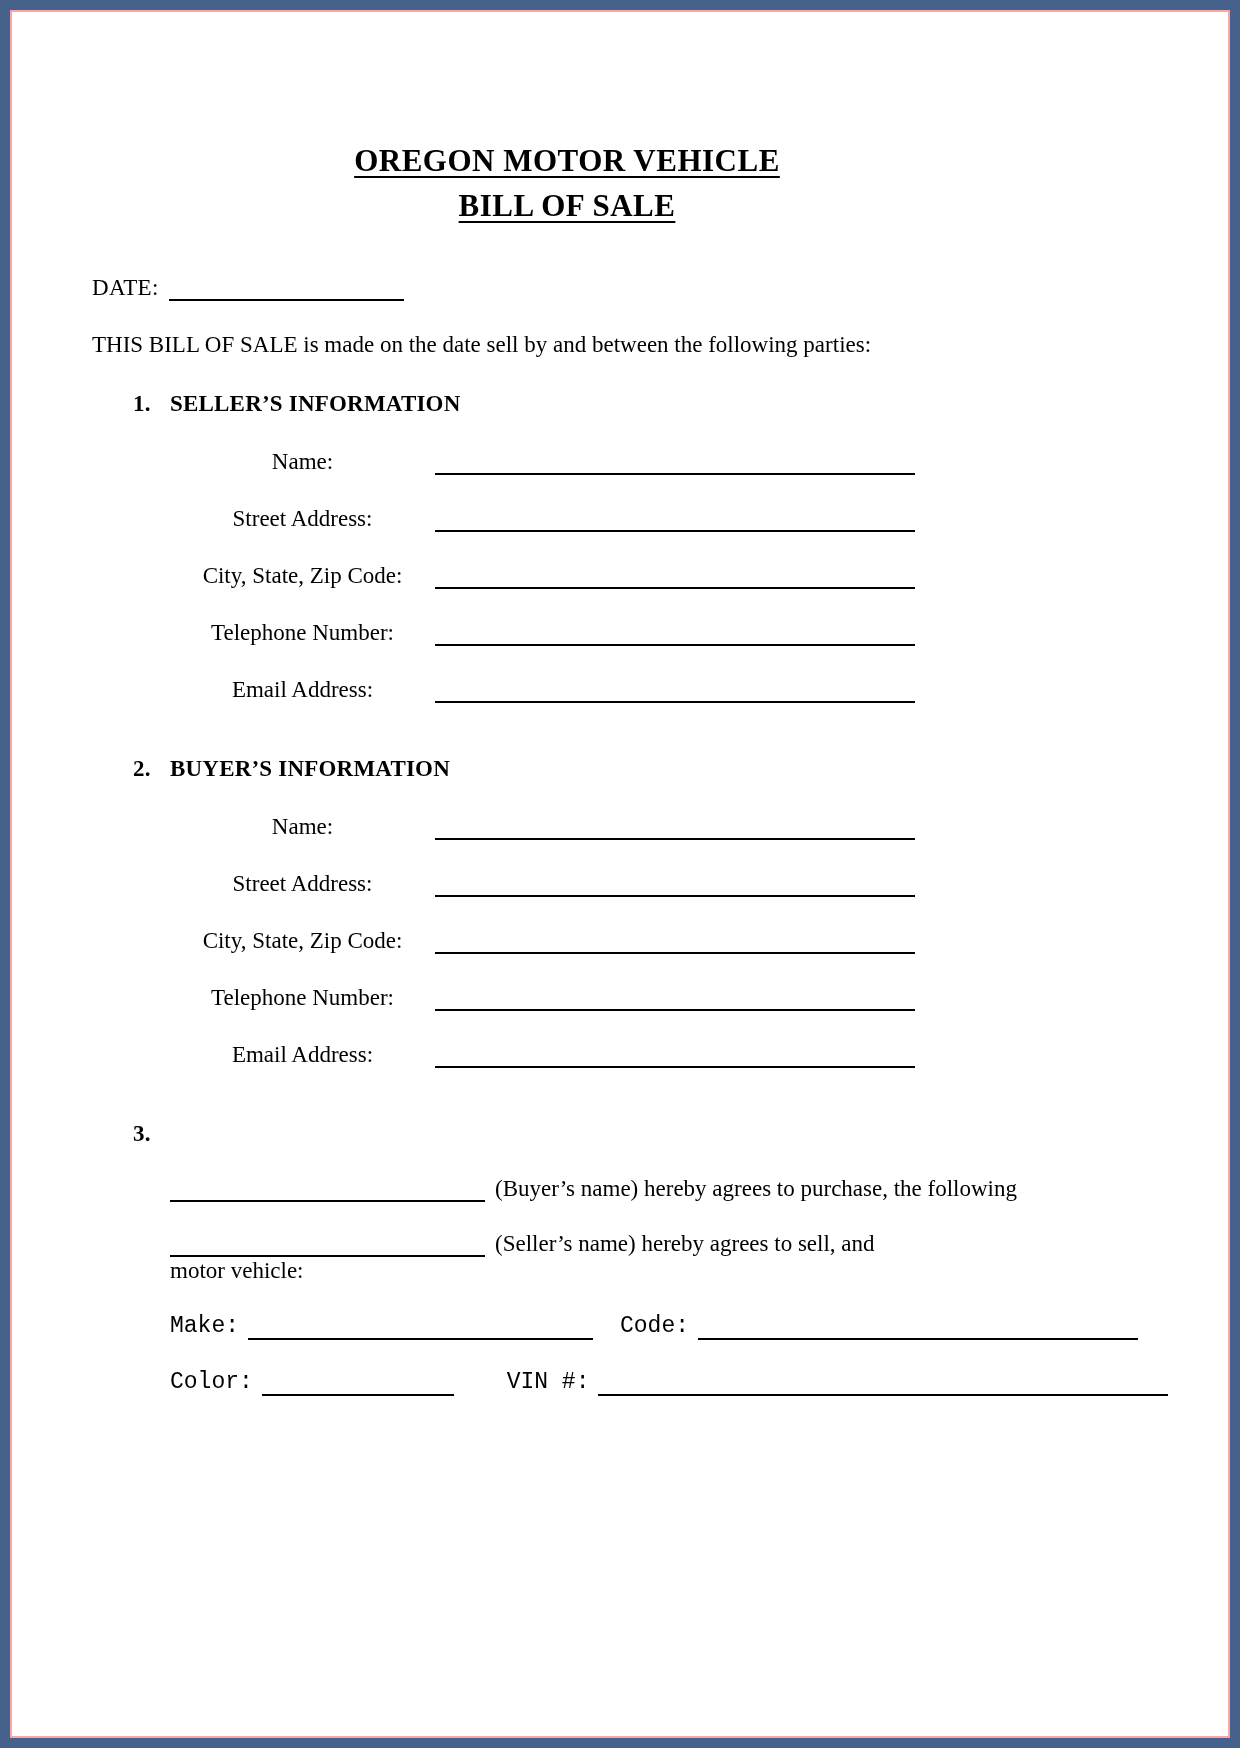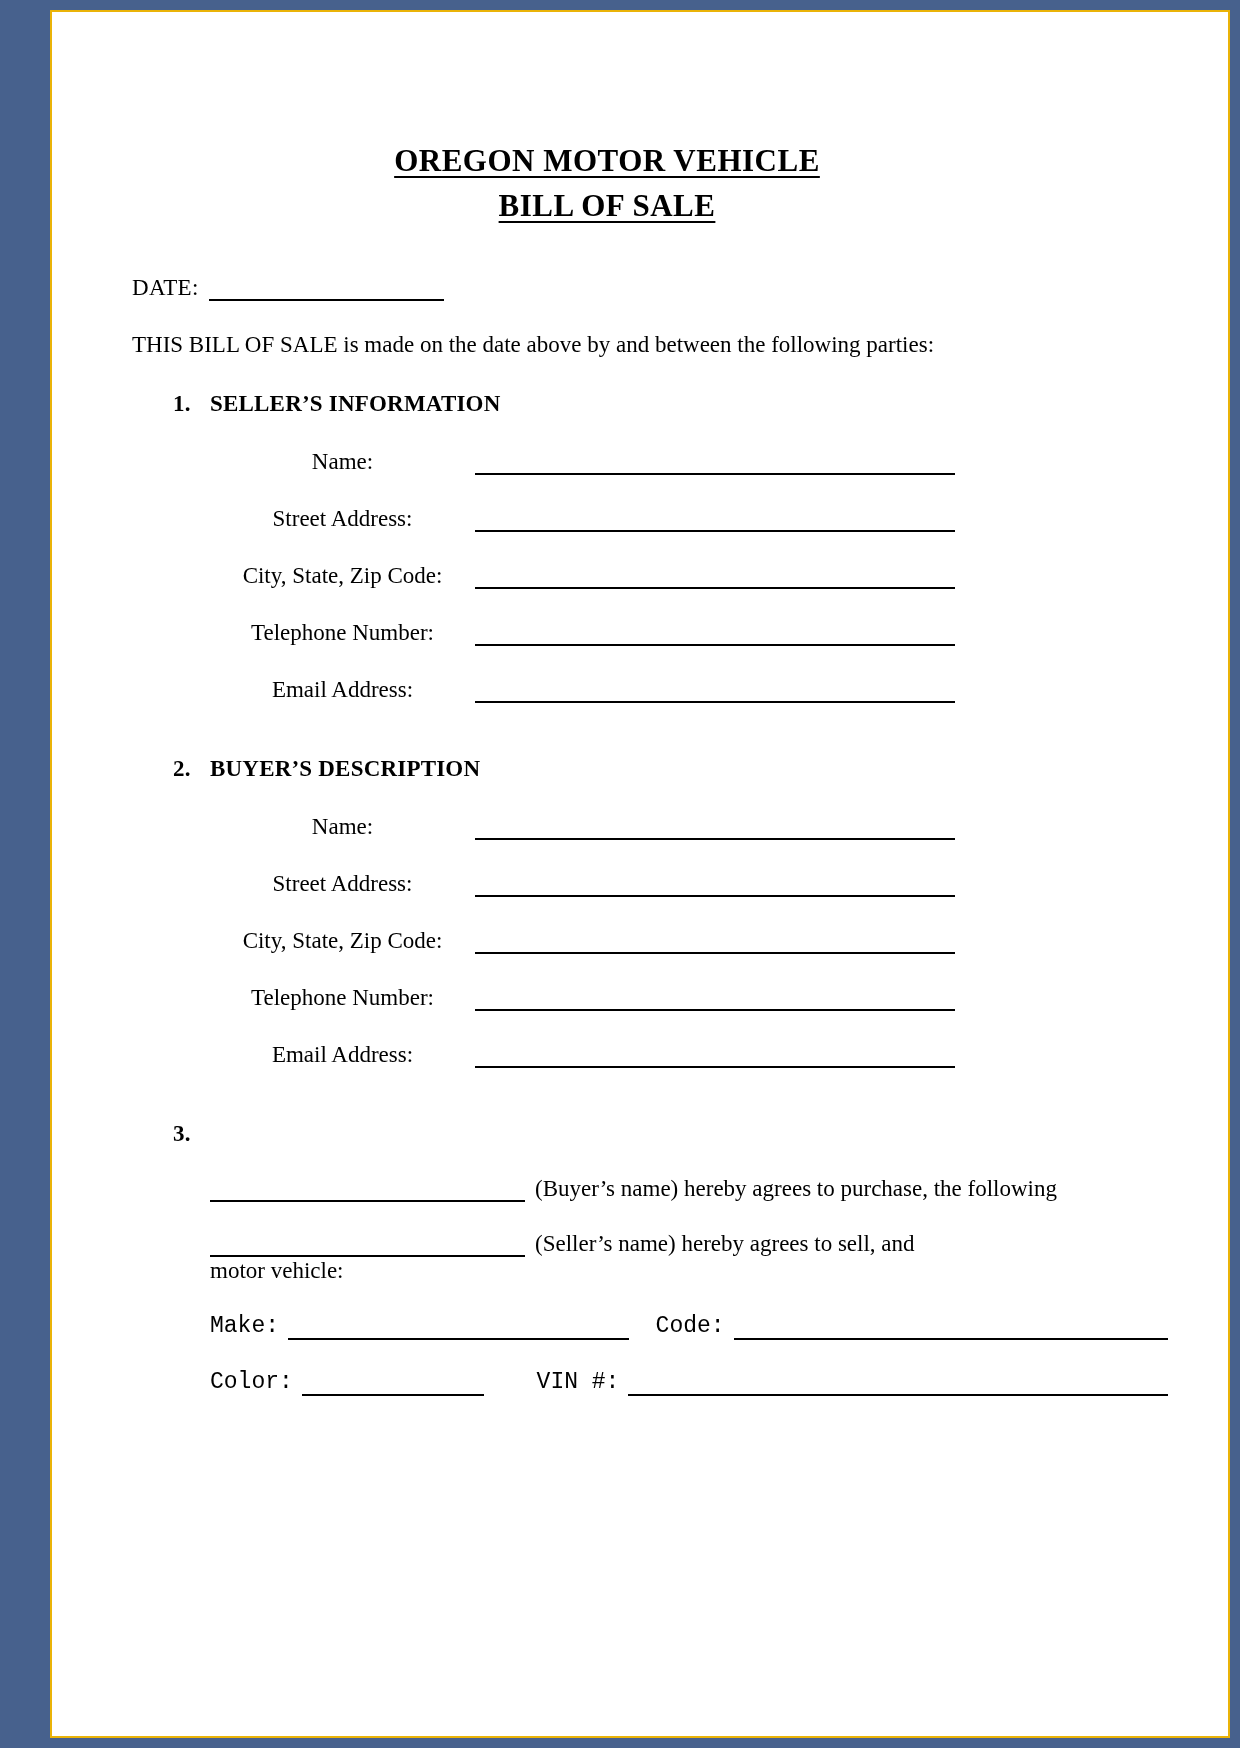--- a/index.html
+++ b/index.html
@@ -8,24 +8,23 @@
     height: 1748px;
     background: #47618D;
     font-family: "Liberation Serif", "DejaVu Serif", serif;
     color: #000;
     position: relative;
   }
   .page {
     position: absolute;
     left: 10px; top: 10px; right: 10px; bottom: 10px;
     background: #ffffff;
-    border: 2px solid #eab308;
+    border: 2px solid #fca5a5;
     overflow: hidden;
     box-sizing: border-box;
-    margin-left: 40px;
   }
   .content {
     padding: 126px 60px 0 80px;
     font-size: 23px;
     line-height: 27px;
   }
   
   .title-block {
     width: 950px;
     text-align: center;
@@ -107,21 +106,21 @@
 
     <div class="title-block">
       <div><span class="tline">OREGON MOTOR VEHICLE</span></div>
       <div><span class="tline">BILL OF SALE</span></div>
     </div>
 
     <div class="date-row">
       <span>DATE:</span><span class="blank"></span>
     </div>
 
-    <div class="intro">THIS BILL OF SALE is made on the date above by and between the following parties:</div>
+    <div class="intro">THIS BILL OF SALE is made on the date sell by and between the following parties:</div>
 
     <div class="section sec-1">
       <div class="section-heading">
         <span class="num">1.</span>
         <span>SELLER’S INFORMATION</span>
       </div>
       <div class="fields">
         <div class="field-row">
           <span class="flabel">Name:</span>
             <span class="blank"></span>
@@ -141,21 +140,21 @@
         <div class="field-row">
           <span class="flabel">Email Address:</span>
             <span class="blank"></span>
         </div>
       </div>
     </div>
 
     <div class="section sec-2">
       <div class="section-heading">
         <span class="num">2.</span>
-        <span>BUYER’S DESCRIPTION</span>
+        <span>BUYER’S INFORMATION</span>
       </div>
       <div class="fields">
         <div class="field-row">
           <span class="flabel">Name:</span>
             <span class="blank"></span>
         </div>
         <div class="field-row">
           <span class="flabel">Street Address:</span>
             <span class="blank"></span>
         </div>

